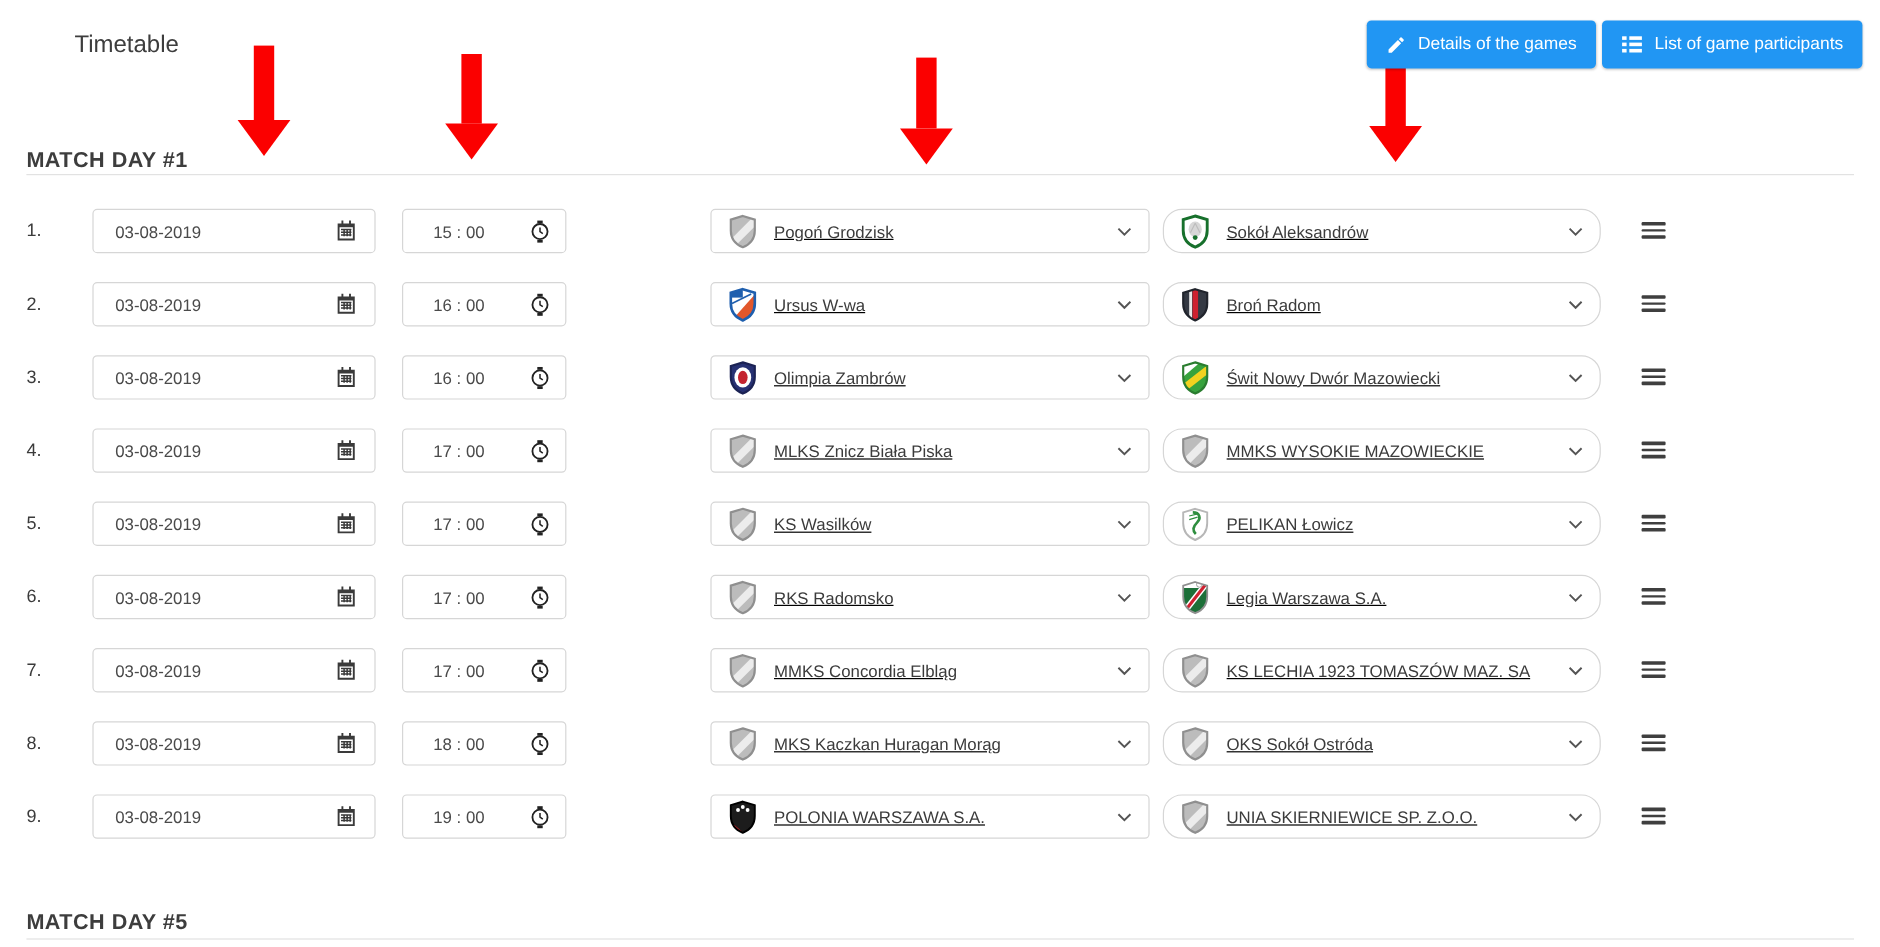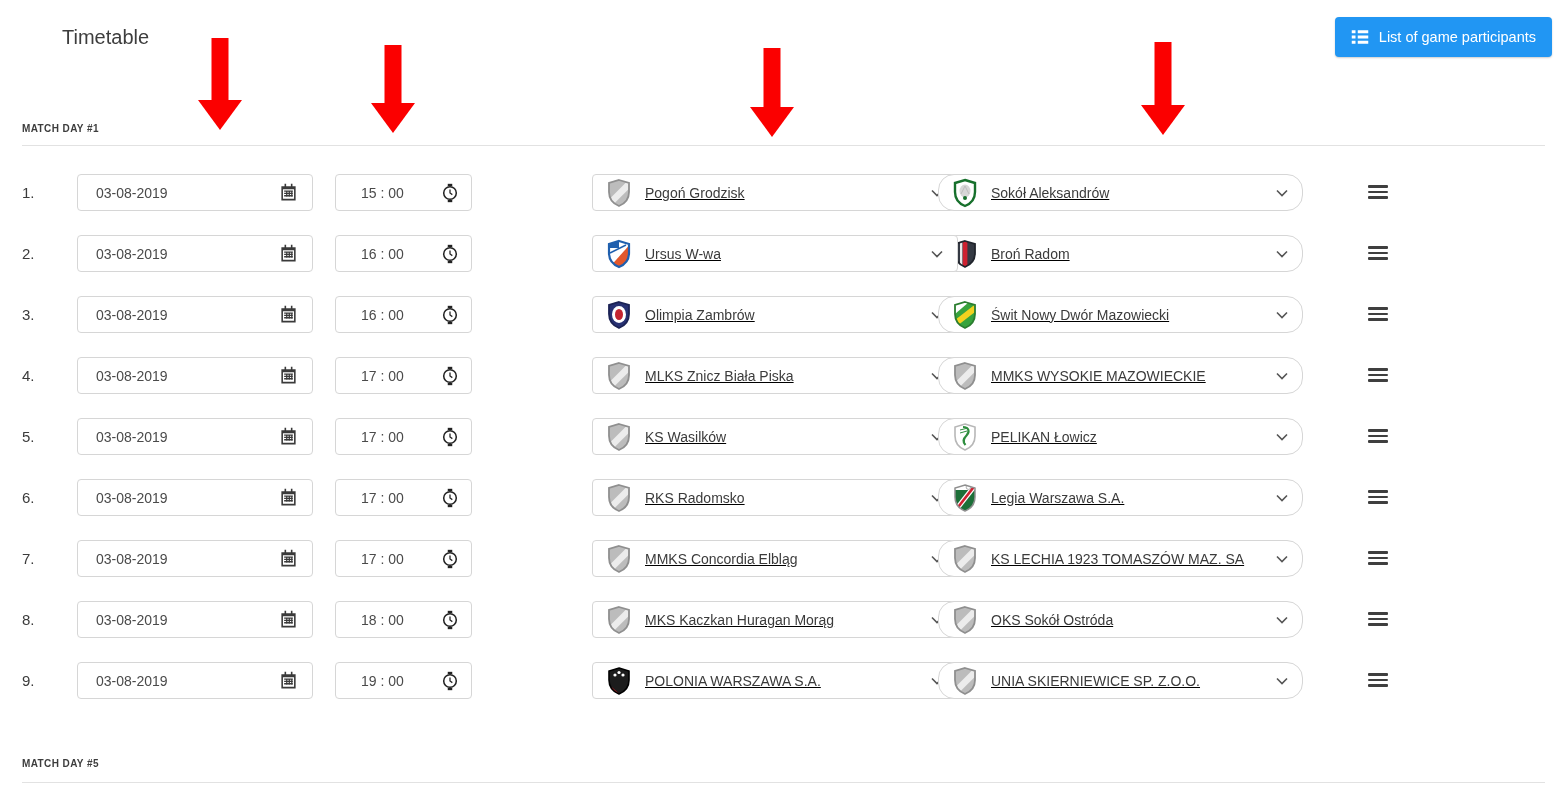--- a/index.html
+++ b/index.html
@@ -24,57 +24,65 @@
   .arrow1 { left:198px; top:38px;  width:44px; height:92px; }
   .arrow1 .stem { top:0; height:62px; } .arrow1 .head { top:62px; }
   .arrow2 { left:371px; top:45px;  width:44px; height:88px; }
   .arrow2 .stem { top:0; height:58px; } .arrow2 .head { top:58px; }
   .arrow3 { left:750px; top:48px;  width:44px; height:89px; }
   .arrow3 .stem { top:0; height:59px; } .arrow3 .head { top:59px; }
   .arrow4 { left:1141px; top:42px; width:44px; height:93px; }
   .arrow4 .stem { top:0; height:63px; } .arrow4 .head { top:63px; }
 
   
-  .matchday { position:absolute; left:22px; font-size:10px; font-weight:700; color:#3d3d3d; letter-spacing:.4px; }
+  .matchday { position:absolute; left:22px; font-size:18px; font-weight:700; color:#3d3d3d; letter-spacing:.4px; }
   .md1 { top:123px; }
   .md2 { top:758px; }
   .rule { position:absolute; left:22px; right:22px; height:1px; background:#e2e2e2; }
   .rule1 { top:145px; }
   .rule2 { top:782px; }
 
   
   .rows { position:absolute; top:174px; left:0; width:100%; }
   .row { position:relative; height:37px; margin-bottom:24px; }
   .num { position:absolute; left:22px; top:0; height:37px; line-height:37px; font-size:15px; color:#3b3b3b; }
   .box { position:absolute; top:0; height:37px; border:1px solid #d6d6d6; border-radius:4px; background:#fff;
          display:flex; align-items:center; cursor:pointer; }
   .date-box { left:77px; width:236px; padding:0 14px 0 18px; justify-content:space-between;text-align:right; }
   .time-box { left:335px; width:137px; padding:0 12px 0 25px; justify-content:space-between; }
   .box-text { font-size:14px; color:#4a4a4a; white-space:nowrap; }
   .icon { display:flex; align-items:center; }
   .team-box { padding:0 14px 0 13px;text-decoration:underline; }
   .team-box.home { left:592px; width:366px; }
-  .team-box.away { left:938px; width:365px;border-radius:16px; }
+  .team-box.away { left:969px; width:365px;border-radius:16px; }
   .crest { width:26px; height:30px; display:flex; align-items:center; flex:0 0 26px; }
   .team-name { font-size:14px; color:#3b3b3b; margin-left:13px; white-space:nowrap; overflow:hidden; flex:1 1 auto; }
   .chev { margin-left:8px; display:flex; align-items:center; }
   .burger { position:absolute; left:1368px; top:7px; width:20px; height:22px; cursor:pointer;
             display:flex; flex-direction:column; justify-content:center; gap:3px; }
   .burger i { display:block; height:2.6px; background:#3f3f3f; border-radius:1px; }
 </style>
 </head>
 <body>
 
 <div class="page">
 
   <div class="page-title">Timetable</div>
 
   <div class="header-buttons">
     <button class="btn">
       <span class="icon">
+        <svg width="17" height="17" viewBox="0 0 24 24" fill="#ffffff">
+            <path d="M3 17.25V21h3.75L17.8 9.94l-3.75-3.75L3 17.25zM20.7 7.04a1 1 0 0 0 0-1.41l-2.34-2.34a1 1 0 0 0-1.41 0l-1.83 1.83 3.75 3.75 1.83-1.83z"></path>
+          </svg>
+      </span>
+      <span>Details of the games</span>
+    </button>
+    <button class="btn">
+      <span class="icon">
         <svg width="18" height="16" viewBox="0 0 24 20" fill="#ffffff">
             <rect x="1" y="1" width="5" height="4"></rect>
             <rect x="9" y="1" width="14" height="4"></rect>
             <rect x="1" y="8" width="5" height="4"></rect>
             <rect x="9" y="8" width="14" height="4"></rect>
             <rect x="1" y="15" width="5" height="4"></rect>
             <rect x="9" y="15" width="14" height="4"></rect>
           </svg>
       </span>
       <span>List of game participants</span>

